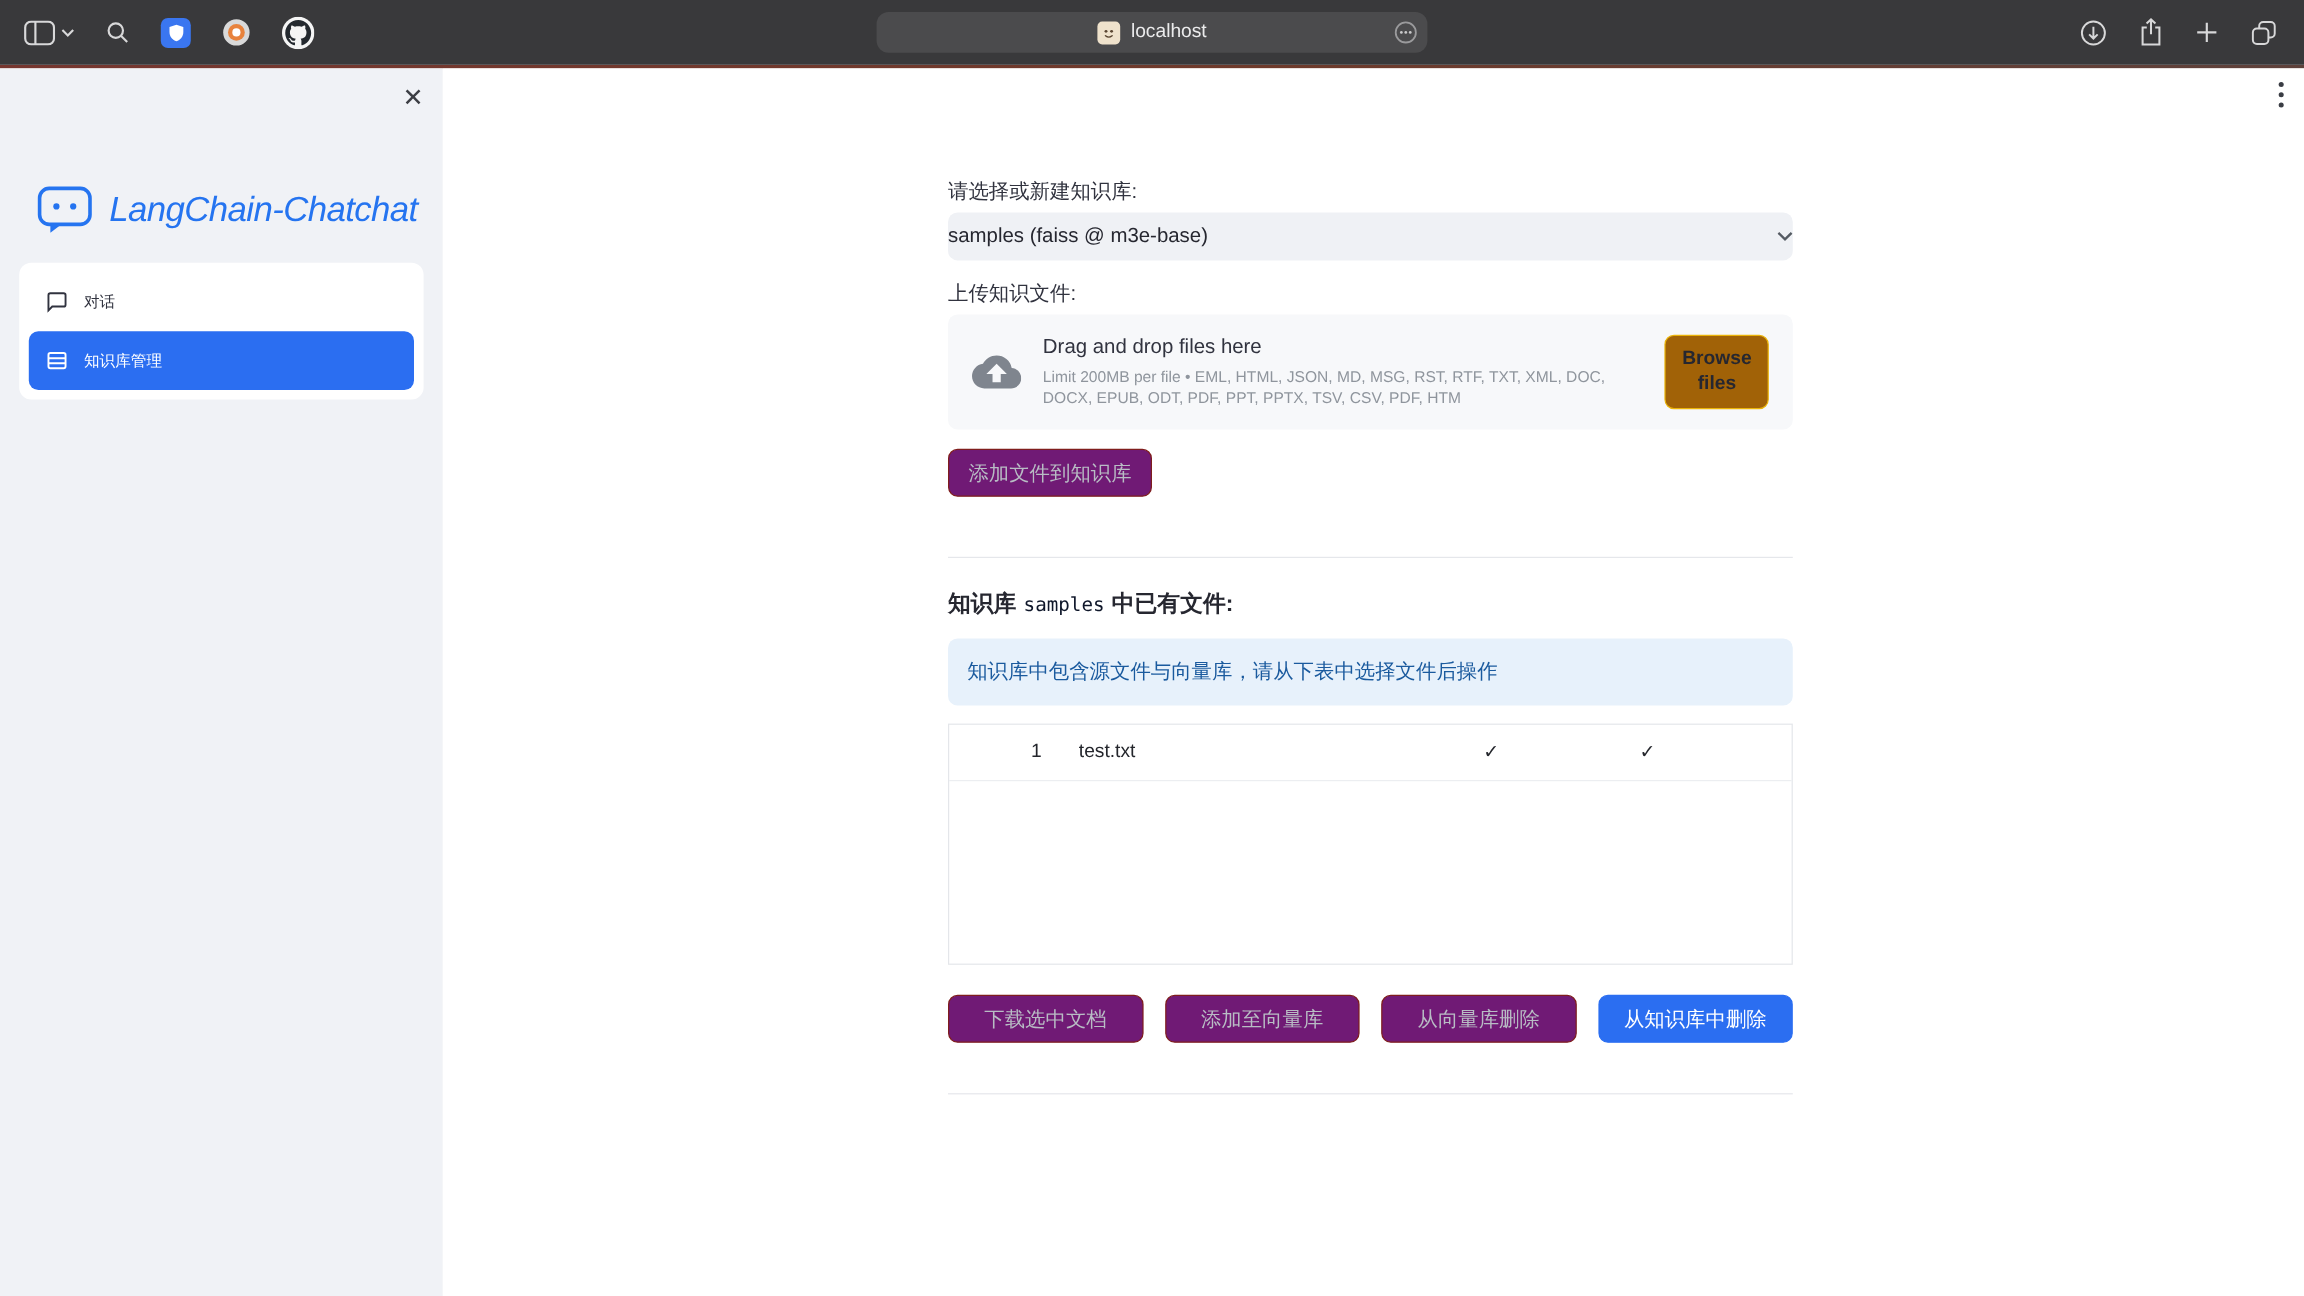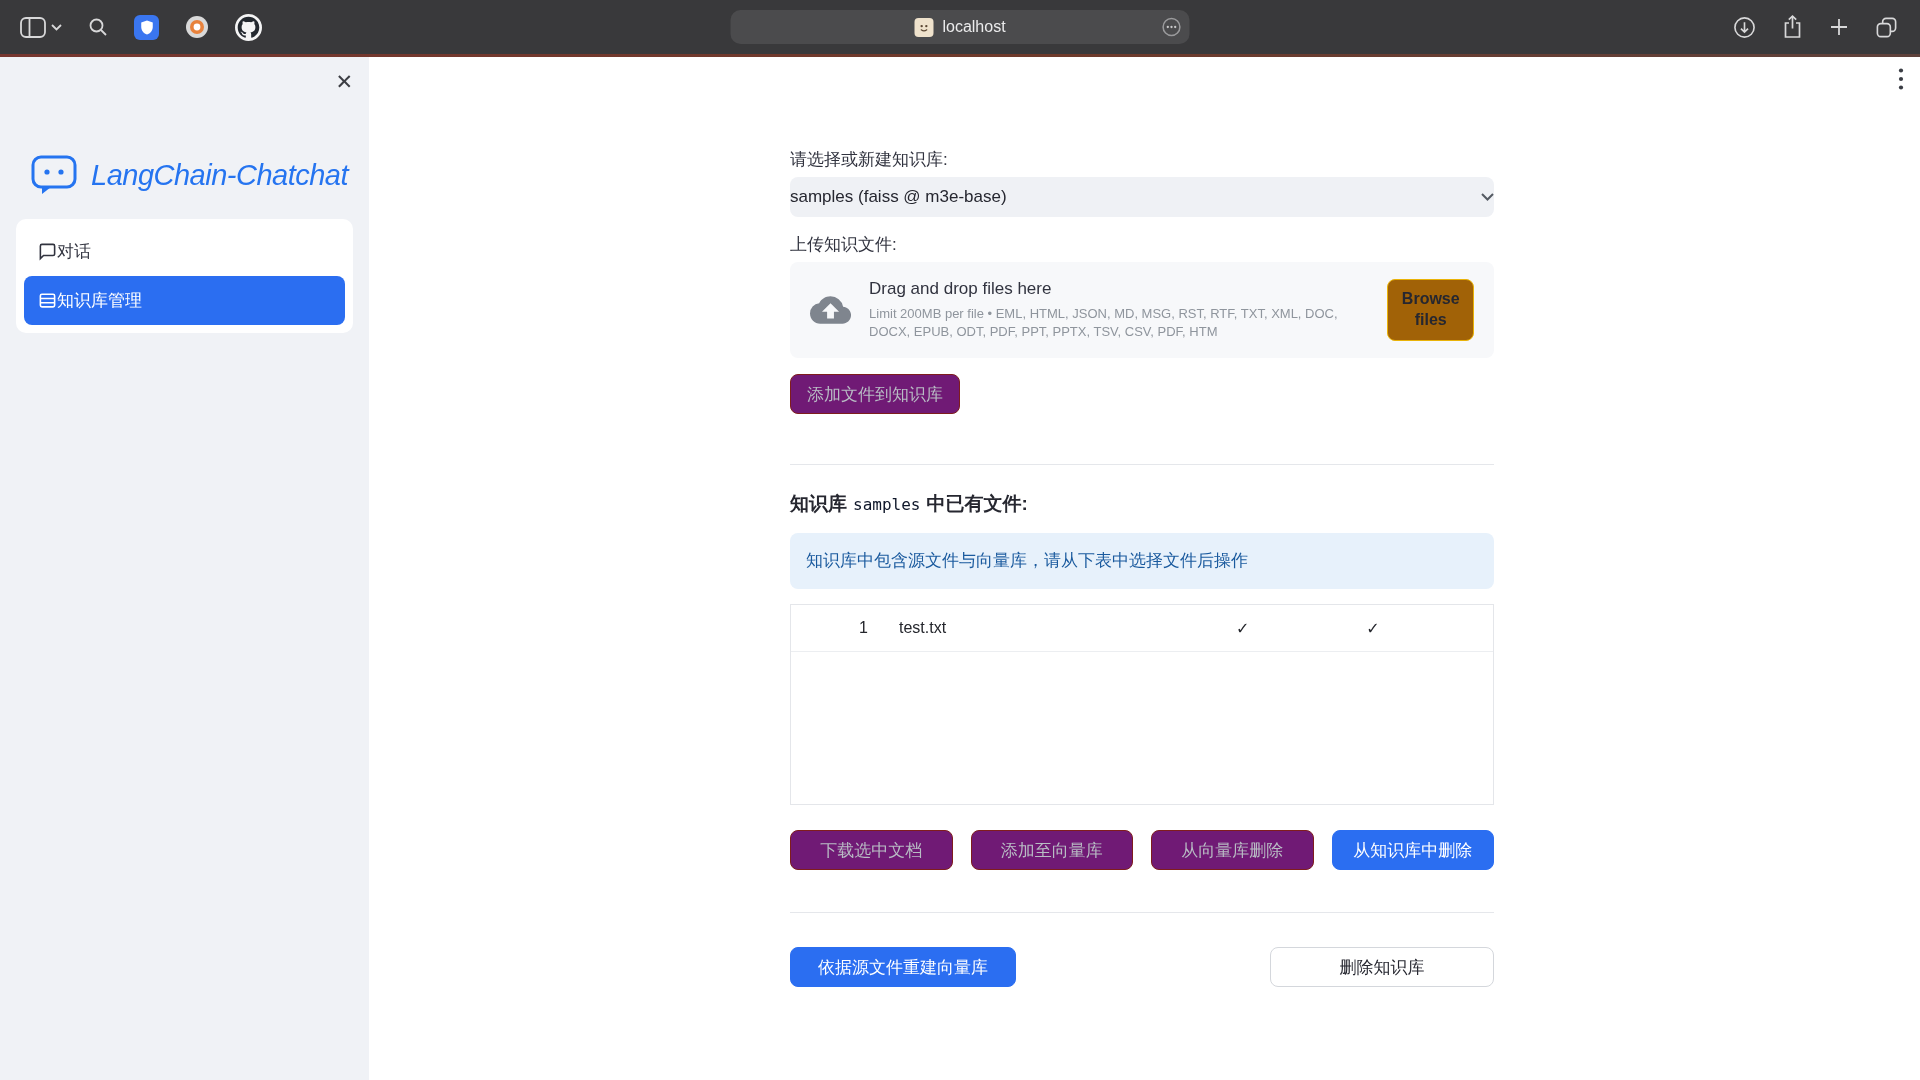--- a/index.html
+++ b/index.html
@@ -22,22 +22,22 @@
   
   .decoration { height:3px; background:linear-gradient(90deg,#76362f,#6e3a2b 55%,#5e413b); }
 
   
   .app { display:flex; height:1023px; }
   aside { position:relative; width:369px; background:#f0f2f6; flex-shrink:0; }
   .close-btn { position:absolute; top:14px; right:16px; background:none; border:none; font-size:21px; color:#3c3e44; cursor:pointer; line-height:1; }
   .logo { display:flex; align-items:center; gap:13px; margin:96px 0 0 30px; }
   .logo-text { font-size:29px; font-weight:normal; font-style:italic; color:#2574f0; letter-spacing:-0.5px; white-space:nowrap; }
   .menu-card { background:#fff; border-radius:10px; margin:22px auto 0; width:337px; padding:8px; }
-  .menu-item { display:flex; align-items:center; height:49px; padding:0 14px; border-radius:8px;
-    font-size:17px; color:#31333f; cursor:pointer; }
+  .menu-item { display:flex; align-items:center; gap:13px; height:49px; padding:0 14px; border-radius:8px;
+    font-size:13px; color:#31333f; cursor:pointer; }
   .menu-item.active { background:#2b6ef1; color:#fff; }
 
   main { position:relative; flex:1; background:#fff; }
   .kebab { position:absolute; top:10px; right:16px; cursor:pointer; }
 
   .col { width:704px; margin-left:421px; }
   .field-label { margin-top:92px; font-size:17px; line-height:22px; color:#31333f; }
   .field-label.second { margin-top:17px; }
 
   .selectbox { margin-top:6px; height:40px; background:#eff1f5; border-radius:8px; display:flex; align-items:center;
@@ -262,19 +262,15 @@
 
       <div class="actions">
         <button class="btn disabled">下载选中文档</button>
         <button class="btn disabled">添加至向量库</button>
         <button class="btn disabled">从向量库删除</button>
         <button class="btn primary">从知识库中删除</button>
       </div>
 
       <hr class="div2">
 
-      <div class="bottom">
-        <button class="btn primary">依据源文件重建向量库</button>
-        <button class="btn secondary">删除知识库</button>
-      </div>
     </div>
   </main>
 </div>
 
 </body></html>

